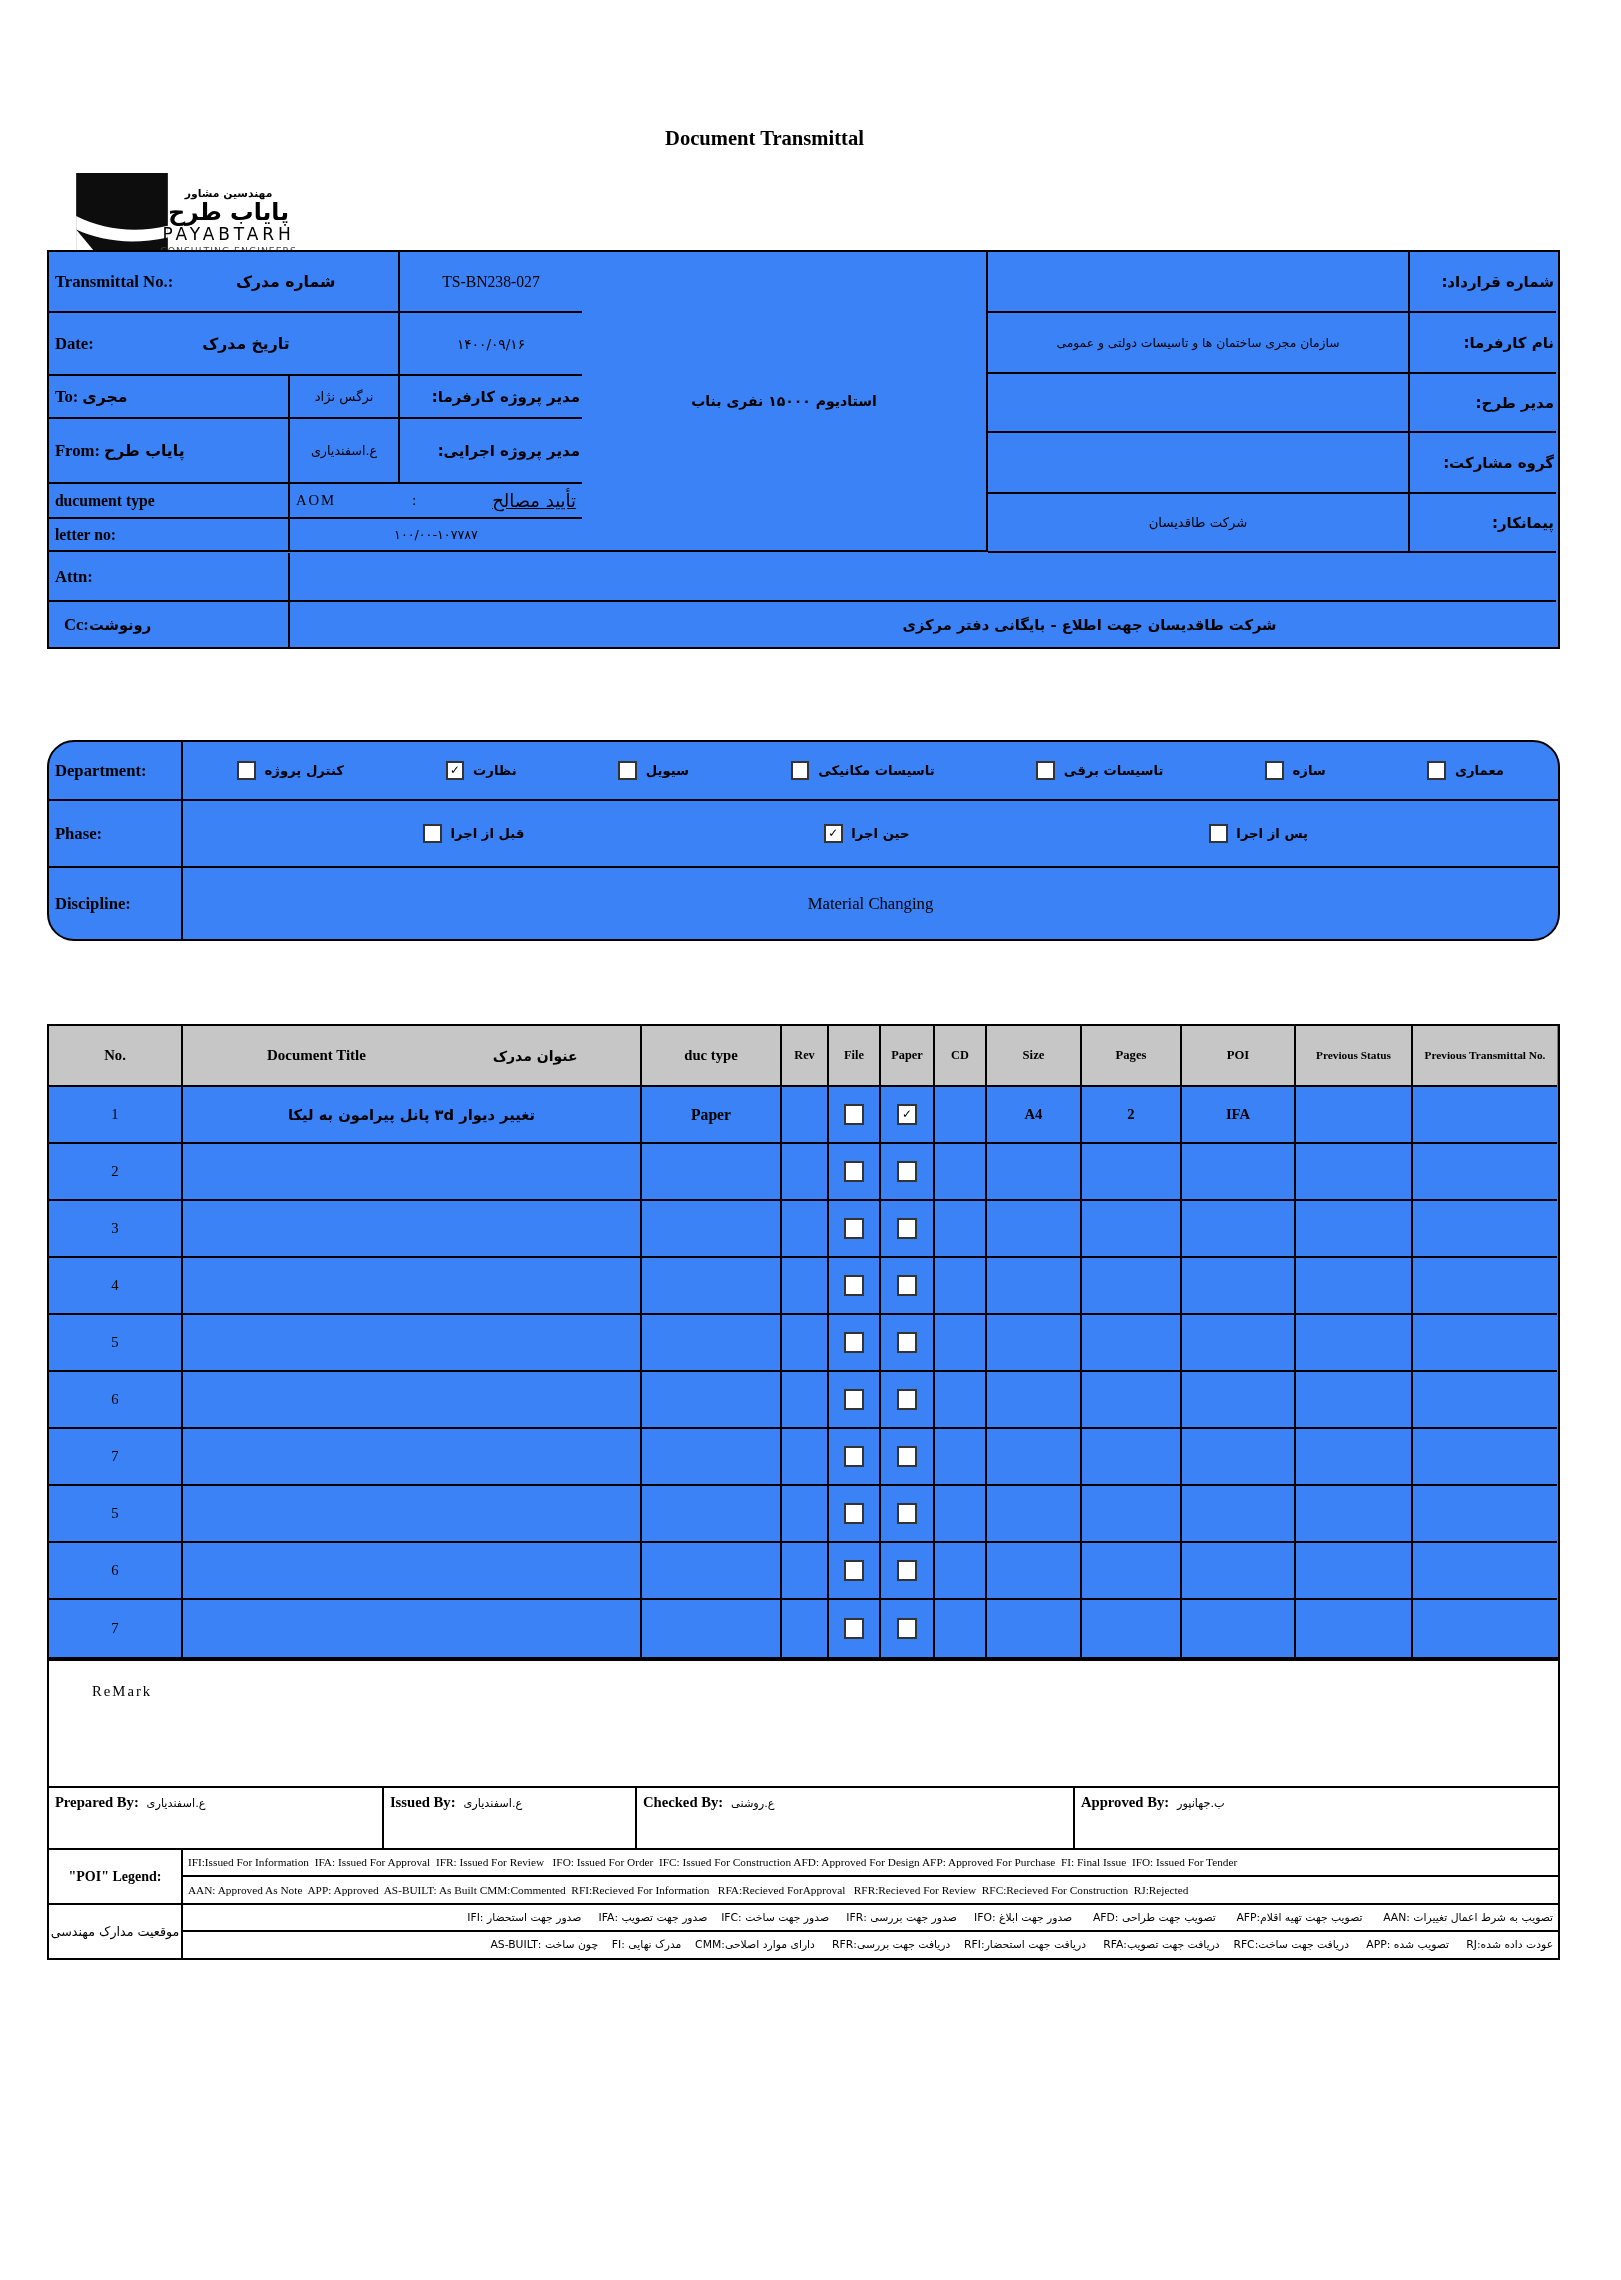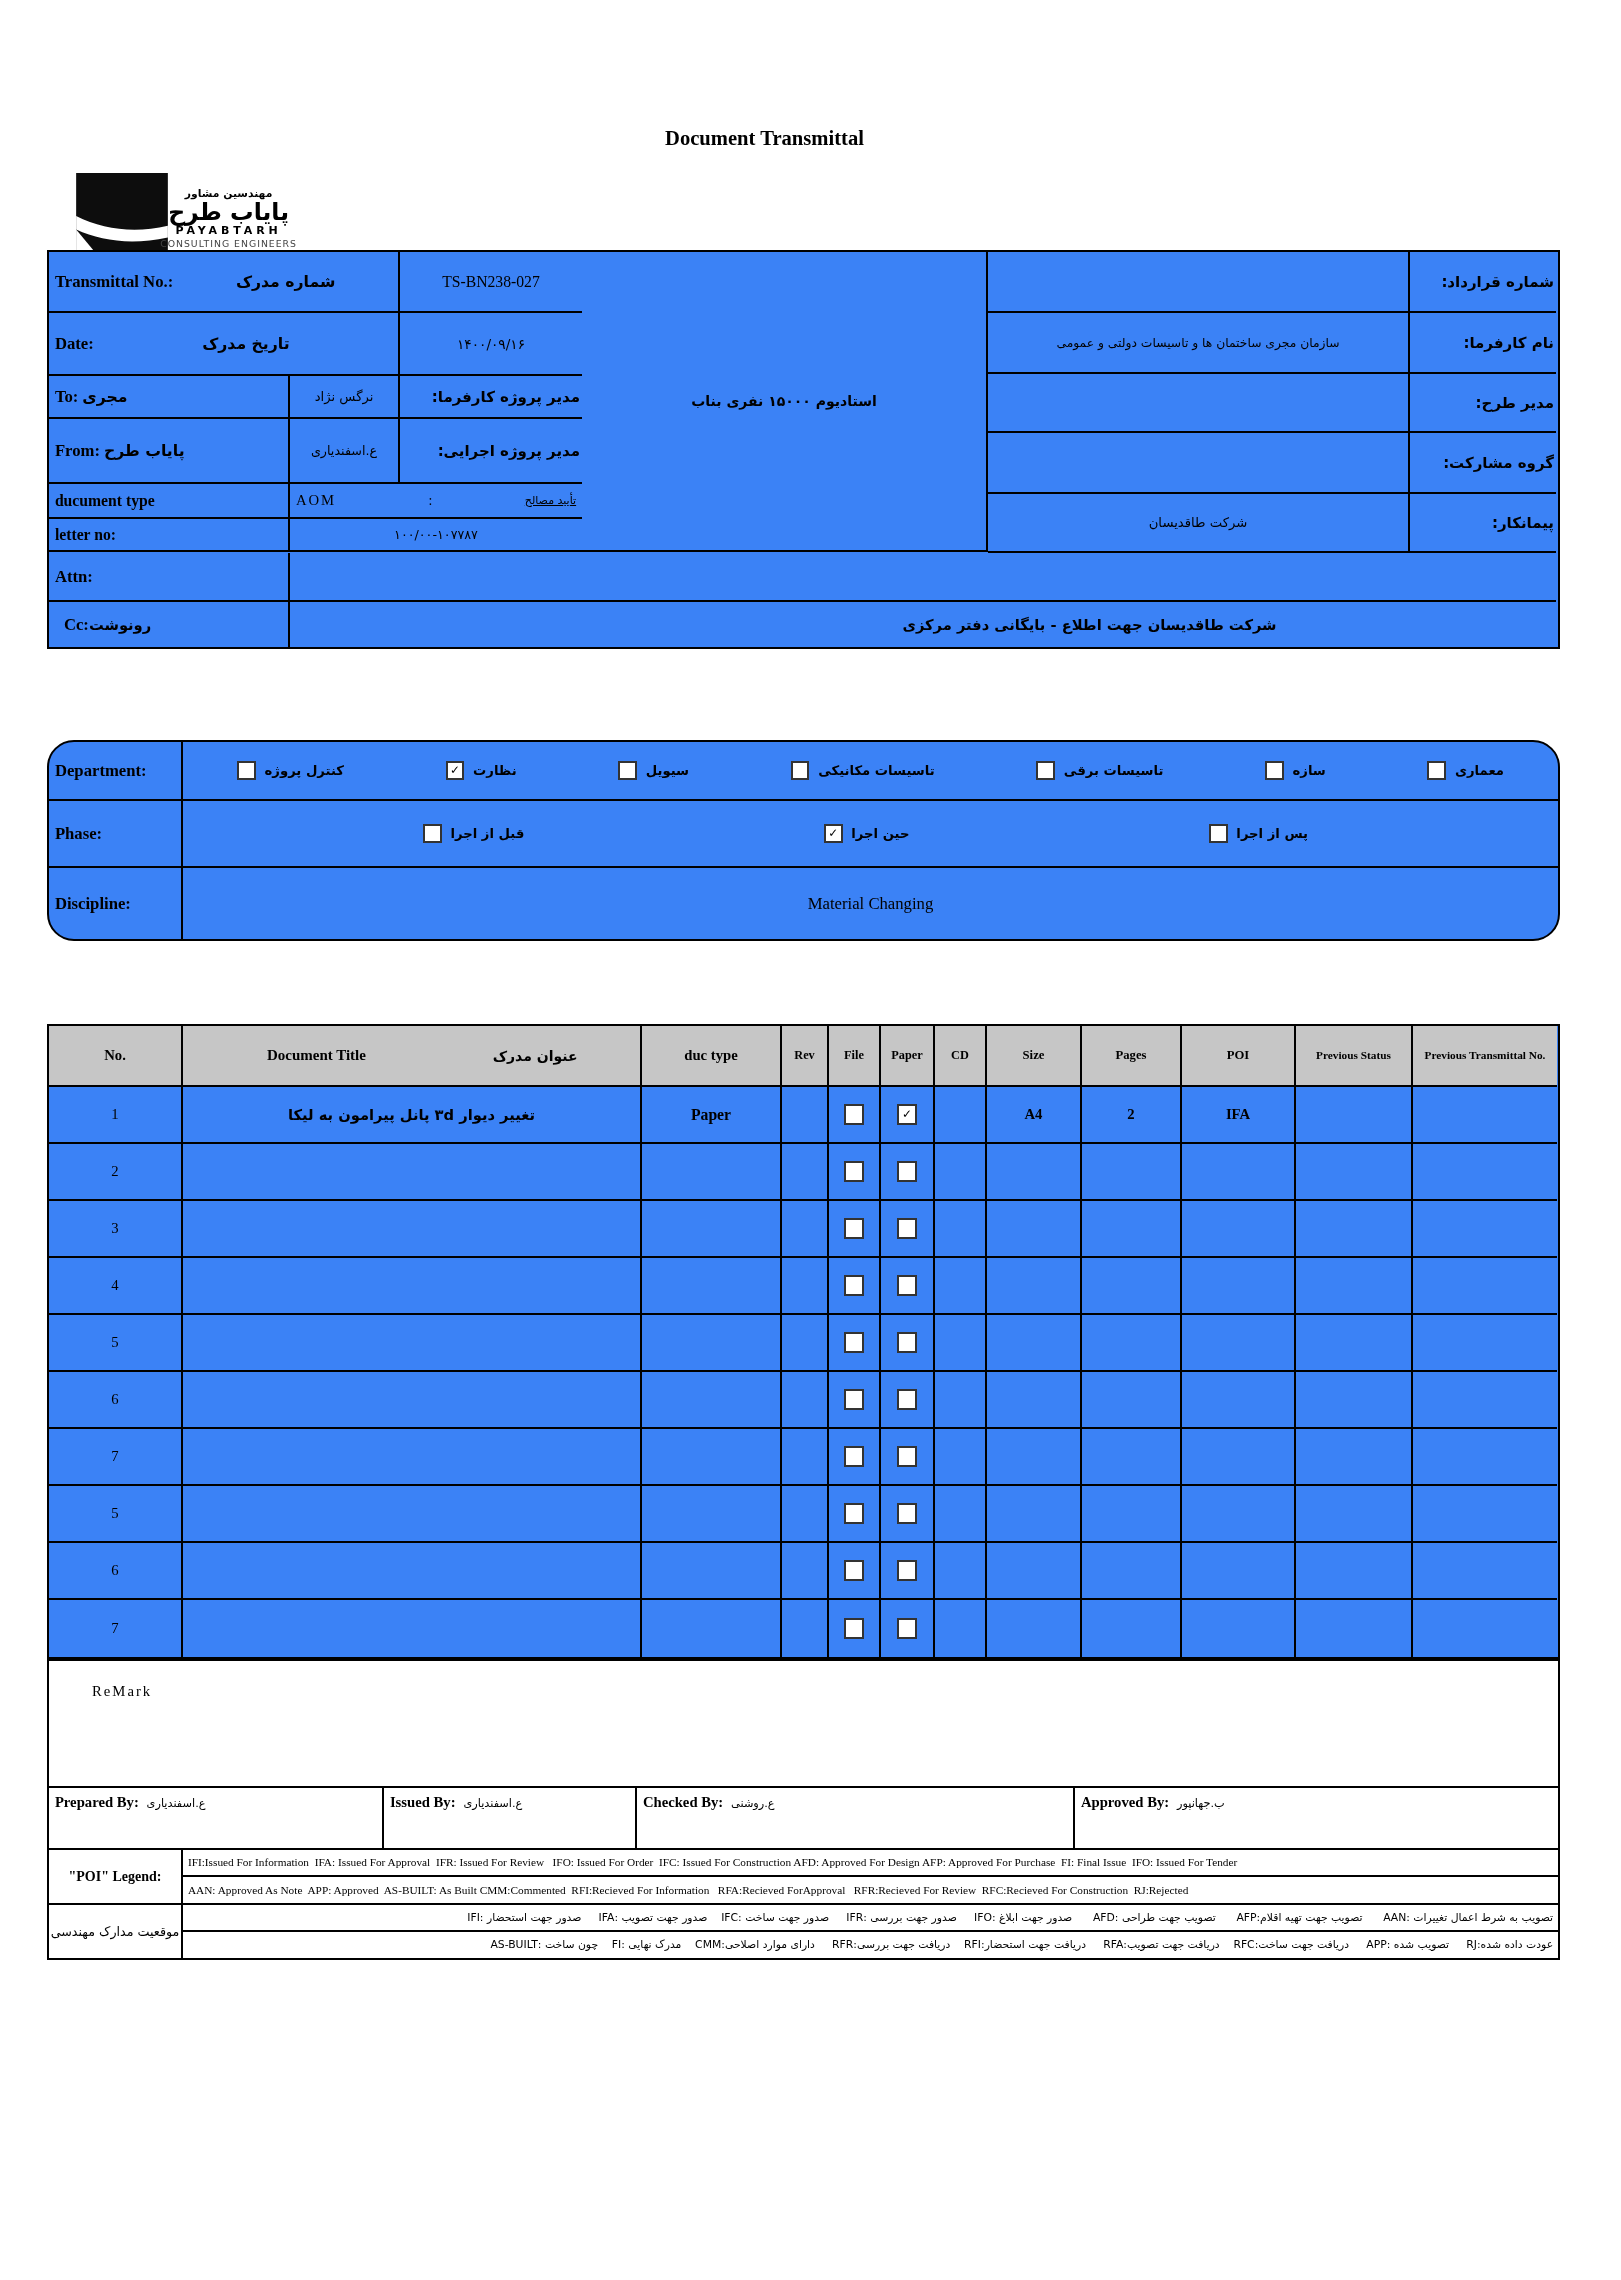--- a/index.html
+++ b/index.html
@@ -4,21 +4,21 @@
 <style>
   html,body{margin:0;padding:0;background:#ffffff;}
   .page{position:relative;width:1621px;height:2281px;background:#ffffff;overflow:hidden;
         font-family:"Liberation Serif", serif;color:#000;}
   
   .logo{position:absolute;left:76px;top:173px;display:flex;align-items:flex-start;}
   .logo-mark{width:92px;height:80px;}
   .logo-text{margin-left:-7.8px;margin-top:13.7px;display:flex;flex-direction:column;align-items:center;}
   .logo-fa-top{font-family:"DejaVu Sans",sans-serif;font-size:10.8px;font-weight:bold;direction:rtl;}
   .logo-fa-name{font-family:"DejaVu Sans",sans-serif;font-size:23.5px;font-weight:bold;direction:rtl;line-height:1.05;}
-  .logo-en{font-family:"DejaVu Sans",sans-serif;font-size:11px;font-weight:bold;letter-spacing:3.9px;line-height:1.2;}
+  .logo-en{font-family:"DejaVu Sans",sans-serif;font-size:17px;font-weight:normal;letter-spacing:3.9px;line-height:1.2;}
   .logo-en-sub{font-family:"DejaVu Sans",sans-serif;font-size:9.3px;color:#444;letter-spacing:1px;line-height:1.3;}
   
   .doc-title{position:absolute;left:0;top:127px;width:1529px;text-align:center;
              font-size:20.6px;font-weight:bold;}
   
   .tbl{position:absolute;left:47px;width:1513px;border:2.9px solid #000;box-sizing:border-box;background:#3b82f6;}
   .row{display:flex;box-sizing:border-box;}
   .c{box-sizing:border-box;border-right:2px solid #000;border-bottom:2px solid #000;
      display:flex;align-items:center;overflow:hidden;}
   .c.last{border-right:none;}
@@ -129,21 +129,21 @@
           <div class="c center fa" style="width:110px;font-size:12.7px;">ع.اسفندیاری</div>
           <div class="c last fab" style="width:182px;justify-content:flex-start;font-size:15px;padding-right:2px;">مدیر پروژه اجرایی:</div>
         </div>
         <div class="row" style="height:35px;">
           <div class="c" style="width:241px;">
             <span class="en" style="font-size:15.7px;">ducument type</span>
           </div>
           <div class="c last" style="width:292px;justify-content:space-between;padding:0 5.9px;text-align:right;">
             <span style="font-size:14.7px;letter-spacing:2px;">AOM</span>
             <span style="font-size:13.7px;">:</span>
-            <span class="fa" style="font-size:11px;text-decoration:underline;">تأیید مصالح</span>
+            <span class="fa" style="font-size:18px;text-decoration:underline;">تأیید مصالح</span>
           </div>
         </div>
         <div class="row" style="height:33px;">
           <div class="c" style="width:241px;">
             <span class="en" style="font-size:15.7px;">letter no:</span>
           </div>
           <div class="c last center ltr" style="width:292px;font-family:'DejaVu Sans',sans-serif;font-size:12.7px;">۱۰۰/۰۰-۱۰۷۷۸۷</div>
         </div>
       </div>
 

